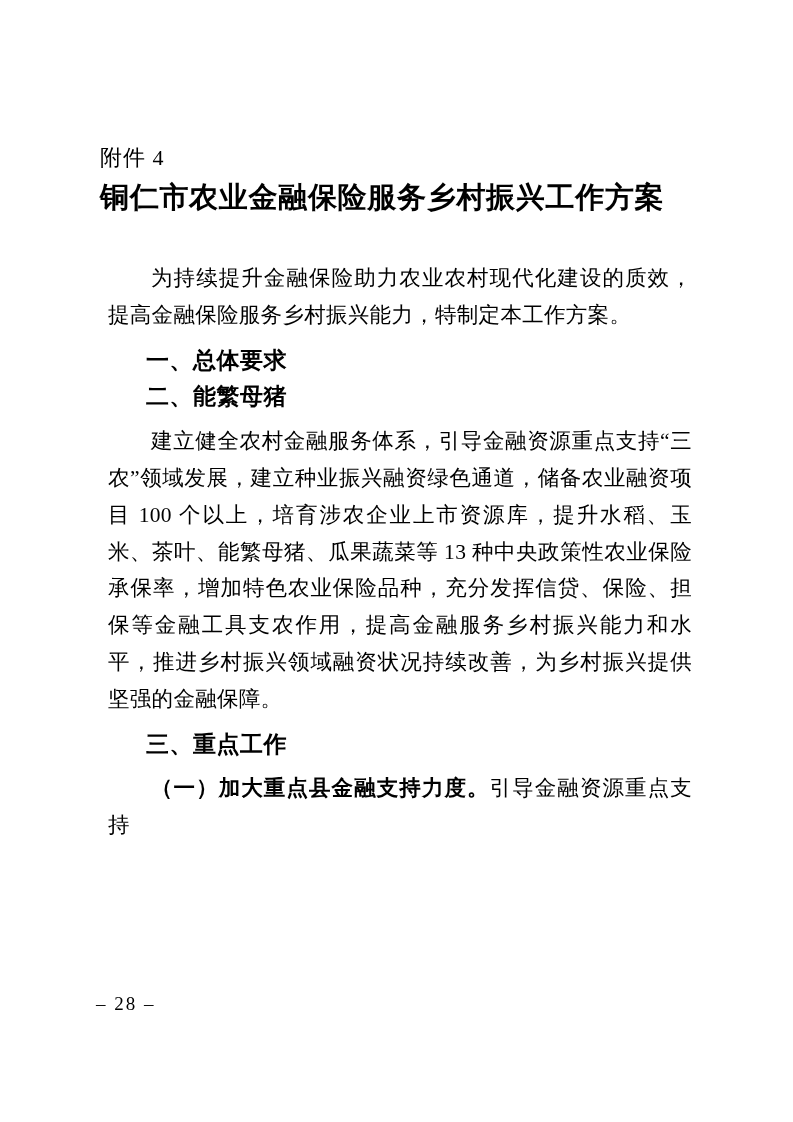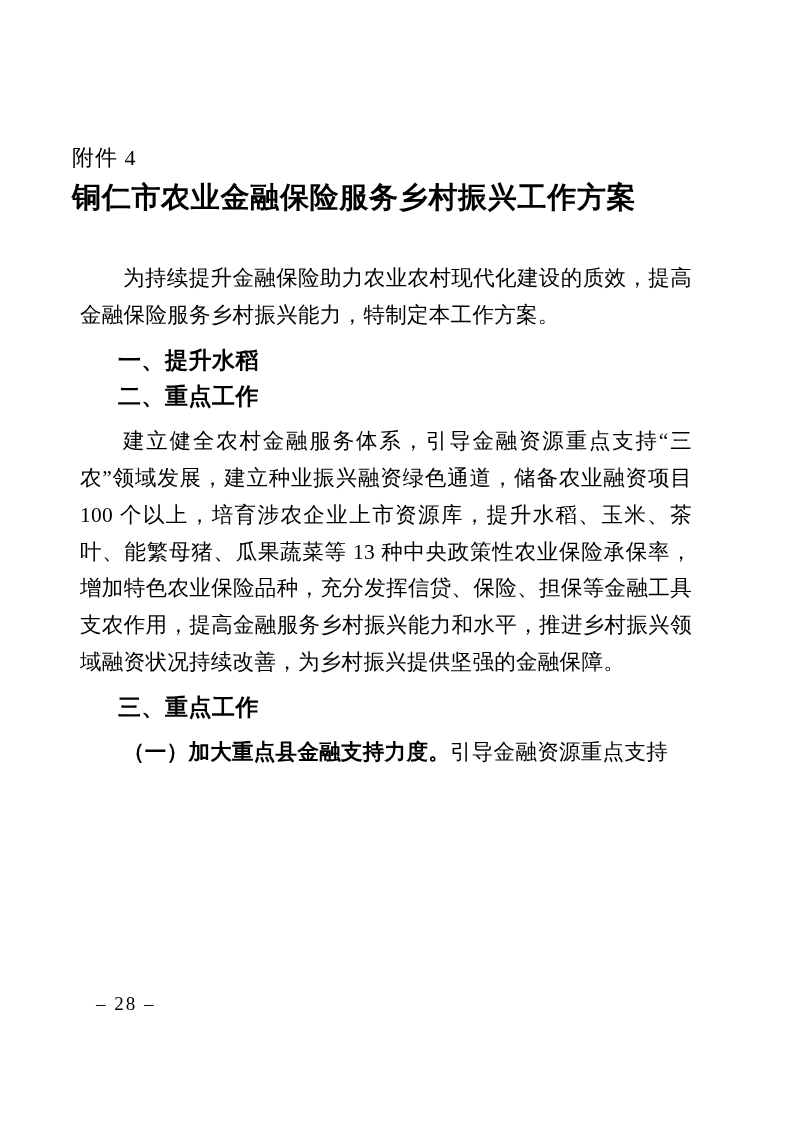--- a/index.html
+++ b/index.html
@@ -6,21 +6,21 @@
     margin: 0;
     padding: 0;
     background: #ffffff;
   }
   .page {
     position: relative;
     width: 793px;
     height: 1122px;
     background: #ffffff;
     box-sizing: border-box;
-    padding: 143px 93px 0 72px;
+    padding: 143px 93px 0 100px;
     color: #000000;
     font-family: "Liberation Serif", "DejaVu Serif", serif;
     overflow: hidden;
   }
   .attachment {
     font-size: 22px;
     line-height: 30px;
     letter-spacing: 1px;
   }
   .doc-title {
@@ -72,24 +72,24 @@
 <div class="page">
 
   <div class="attachment">附件 4</div>
 
   <h1 class="doc-title">铜仁市农业金融保险服务乡村振兴工作方案</h1>
 
   <div class="doc-body">
 
     <p class="para">为持续提升金融保险助力农业农村现代化建设的质效，提高金融保险服务乡村振兴能力，特制定本工作方案。</p>
 
-    <h2 class="heading">一、提升水稻</h2>
+    <h2 class="heading">一、总体要求</h2>
 
 
-    <h2 class="heading">二、重点工作</h2>
+    <h2 class="heading">二、能繁母猪</h2>
 
     <p class="para">建立健全农村金融服务体系，引导金融资源重点支持“三农”领域发展，建立种业振兴融资绿色通道，储备农业融资项目 100 个以上，培育涉农企业上市资源库，提升水稻、玉米、茶叶、能繁母猪、瓜果蔬菜等 13 种中央政策性农业保险承保率，增加特色农业保险品种，充分发挥信贷、保险、担保等金融工具支农作用，提高金融服务乡村振兴能力和水平，推进乡村振兴领域融资状况持续改善，为乡村振兴提供坚强的金融保障。</p>
 
     <h2 class="heading">三、重点工作</h2>
 
     <p class="para"><span class="lead">（一）加大重点县金融支持力度。</span><span>引导金融资源重点支持</span></p>
 
   </div>
 
   <div class="page-footer">– 28 –</div>

